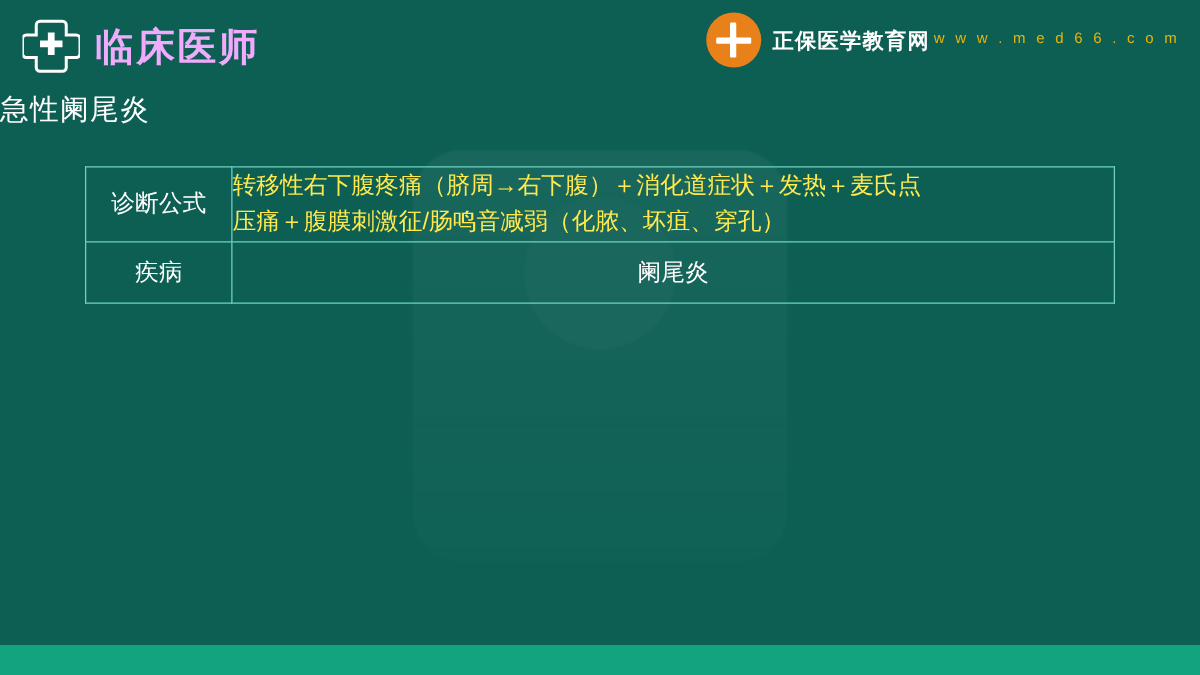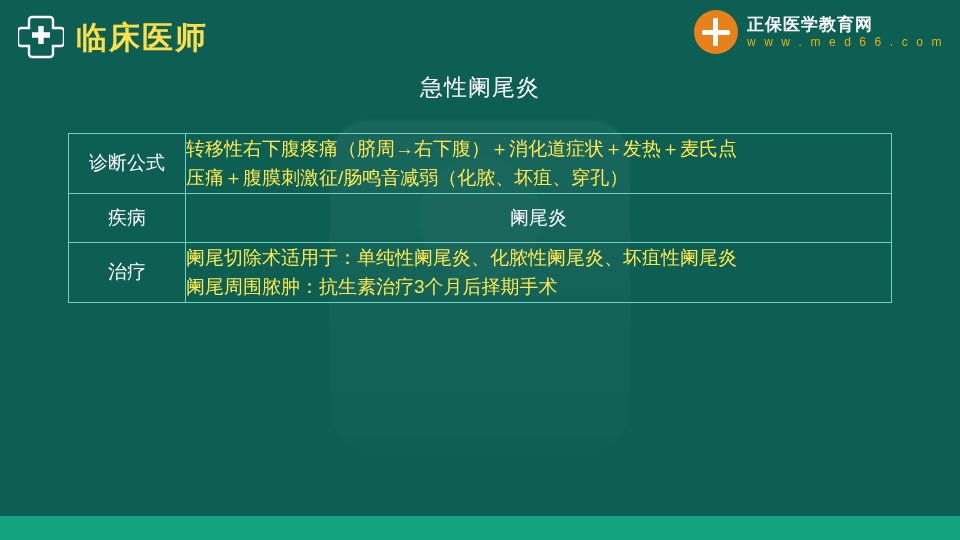--- a/index.html
+++ b/index.html
@@ -43,21 +43,21 @@
     display: flex;
     align-items: center;
     gap: 12px;
   }
   .cross-badge {
     width: 46px;
     height: 46px;
     position: relative;
   }
   .brand-title {
-    color: #fde047;
+    color: #f0abfc;
     font-size: 31px;
     font-weight: bold;
     letter-spacing: 2px;
     line-height: 1;
   }
   .brand-right {
     position: absolute;
     right: 16px;
     top: 10px;
     display: flex;
@@ -85,21 +85,21 @@
     height: 28px;
   }
   .logo-circle::after {
     left: 8px;
     top: 19.5px;
     width: 28px;
     height: 5px;
   }
   .brand-right-text {
     display: flex;
-    flex-direction: column;
+    flex-direction: row;
     align-items: flex-start;
     justify-content: center;
     gap: 3px;
   }
   .brand-cn {
     color: #ffffff;
     font-size: 17px;
     font-weight: bold;
     letter-spacing: 1px;
     line-height: 1;
@@ -109,21 +109,21 @@
     font-size: 12px;
     letter-spacing: 2.6px;
     line-height: 1;
   }
   
   .slide-title {
     position: absolute;
     top: 72px;
     left: 0;
     width: 960px;
-    text-align: center;
+    text-align: left;
     color: #ffffff;
     font-size: 23px;
     letter-spacing: 1px;
   }
   
   .tbl {
     position: absolute;
     left: 68px;
     top: 133px;
     width: 824px;
@@ -214,27 +214,20 @@
         <td class="col-label row-label-cell">诊断公式</td>
         <td class="body-cell">
           <span class="ln">转移性右下腹疼痛（脐周→右下腹）＋消化道症状＋发热＋麦氏点</span>
           <span class="ln">压痛＋腹膜刺激征/肠鸣音减弱（化脓、坏疽、穿孔）</span>
         </td>
       </tr>
       <tr>
         <td class="col-label head-cell">疾病</td>
         <td class="head-cell">阑尾炎</td>
       </tr>
-      <tr>
-        <td class="col-label row-label-cell">治疗</td>
-        <td class="body-cell">
-          <span class="ln">阑尾切除术适用于：单纯性阑尾炎、化脓性阑尾炎、坏疽性阑尾炎</span>
-          <span class="ln">阑尾周围脓肿：抗生素治疗3个月后择期手术</span>
-        </td>
-      </tr>
     </tbody>
   </table>
 
   <div class="footer-strip">
     <div class="inner"></div>
   </div>
 
 </div>
 
 </body></html>

